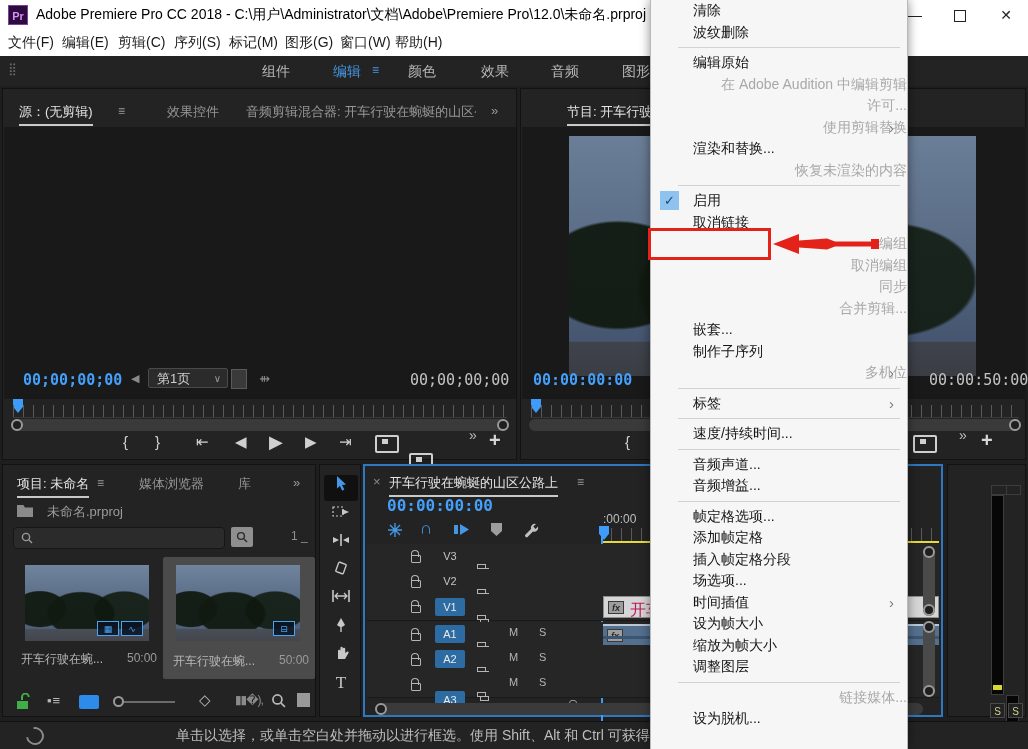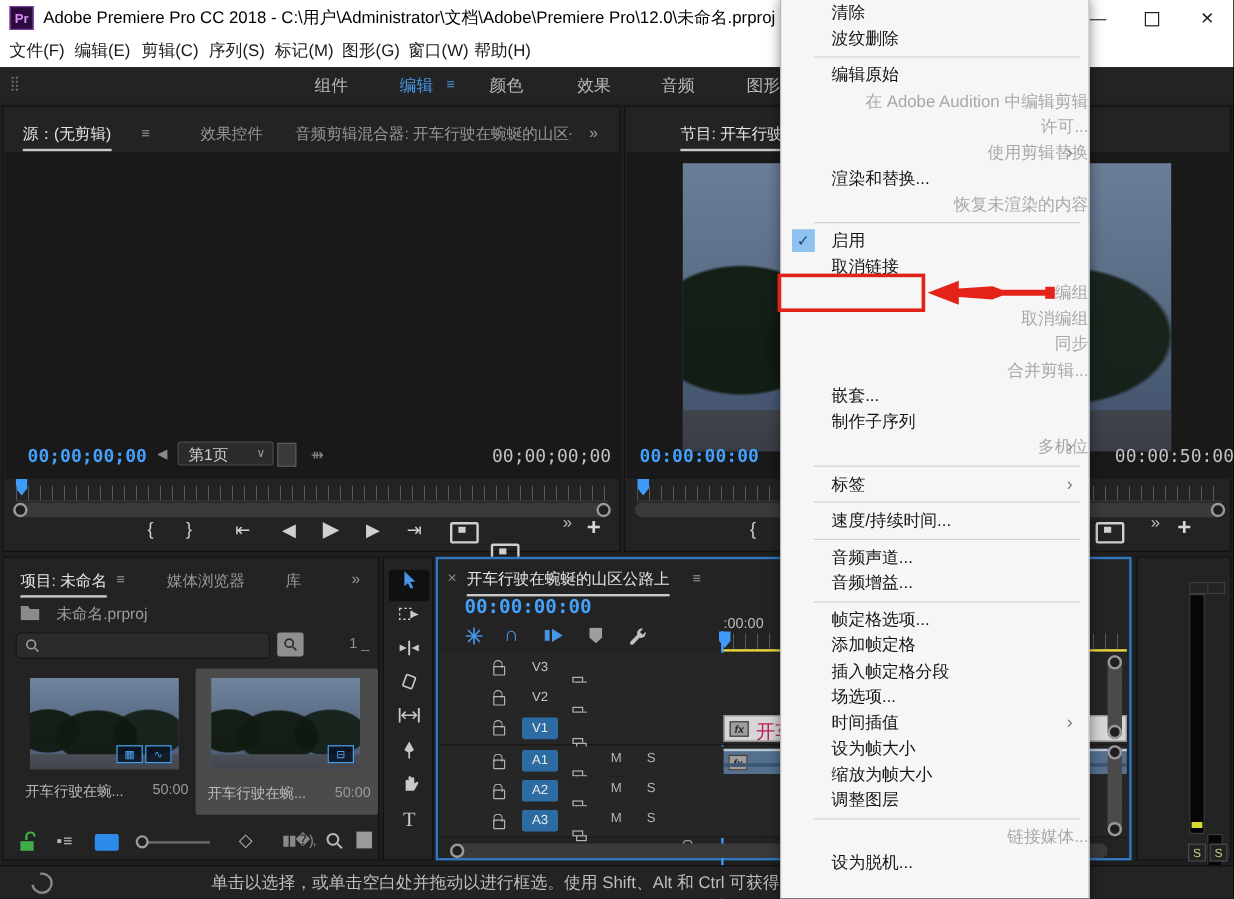--- a/index.html
+++ b/index.html
@@ -363,21 +363,21 @@
     <div class="abs trackrow" style="left:2px;top:181px;width:572px;height:25px;">
       <div class="abs lockicon" style="left:44px;top:6px;"></div>
       <div class="abs tname target" style="left:68px;top:3px;">A2</div>
       <div class="abs syncicon" style="left:110px;top:7px;"></div>
       <span class="abs ticon" style="left:142px;top:4px;">M</span>
       <span class="abs ticon" style="left:172px;top:4px;">S</span>
       <div class="abs micicon" style="left:202px;top:5px;"></div>
     </div>
     <div class="abs trackrow" style="left:2px;top:206px;width:572px;height:25px;">
       <div class="abs lockicon" style="left:44px;top:6px;"></div>
-      <div class="abs tname target" style="left:68px;top:3px;">A3</div>
+      <div class="abs tname target" style="left:68px;top:19px;">A3</div>
       <div class="abs syncicon" style="left:110px;top:7px;"></div>
       <span class="abs ticon" style="left:142px;top:4px;">M</span>
       <span class="abs ticon" style="left:172px;top:4px;">S</span>
       <div class="abs micicon" style="left:202px;top:5px;"></div>
     </div>
 
     <div class="abs scrolltrack" style="left:10px;top:237px;width:548px;">
       <span class="abs scrolldot" style="left:0;top:0;"></span>
     </div>
     <div class="abs" style="left:558px;top:80px;width:12px;height:70px;background:#4a4a4a;border-radius:6px;">

